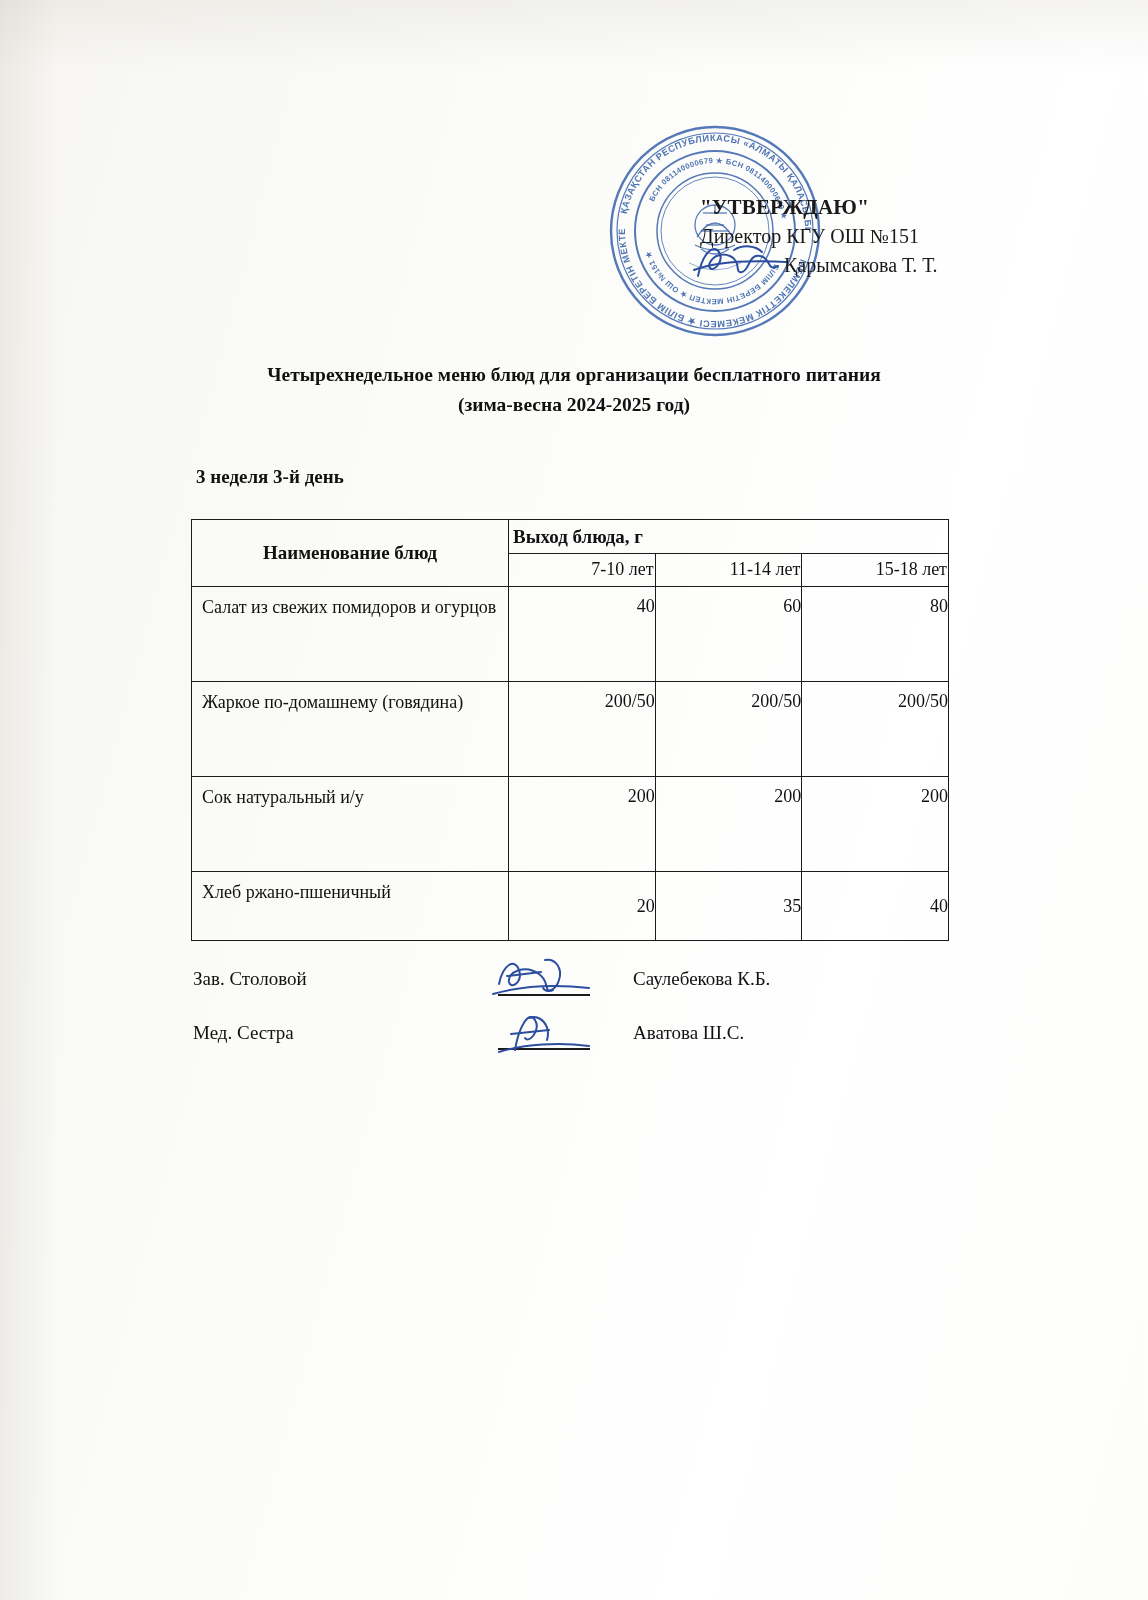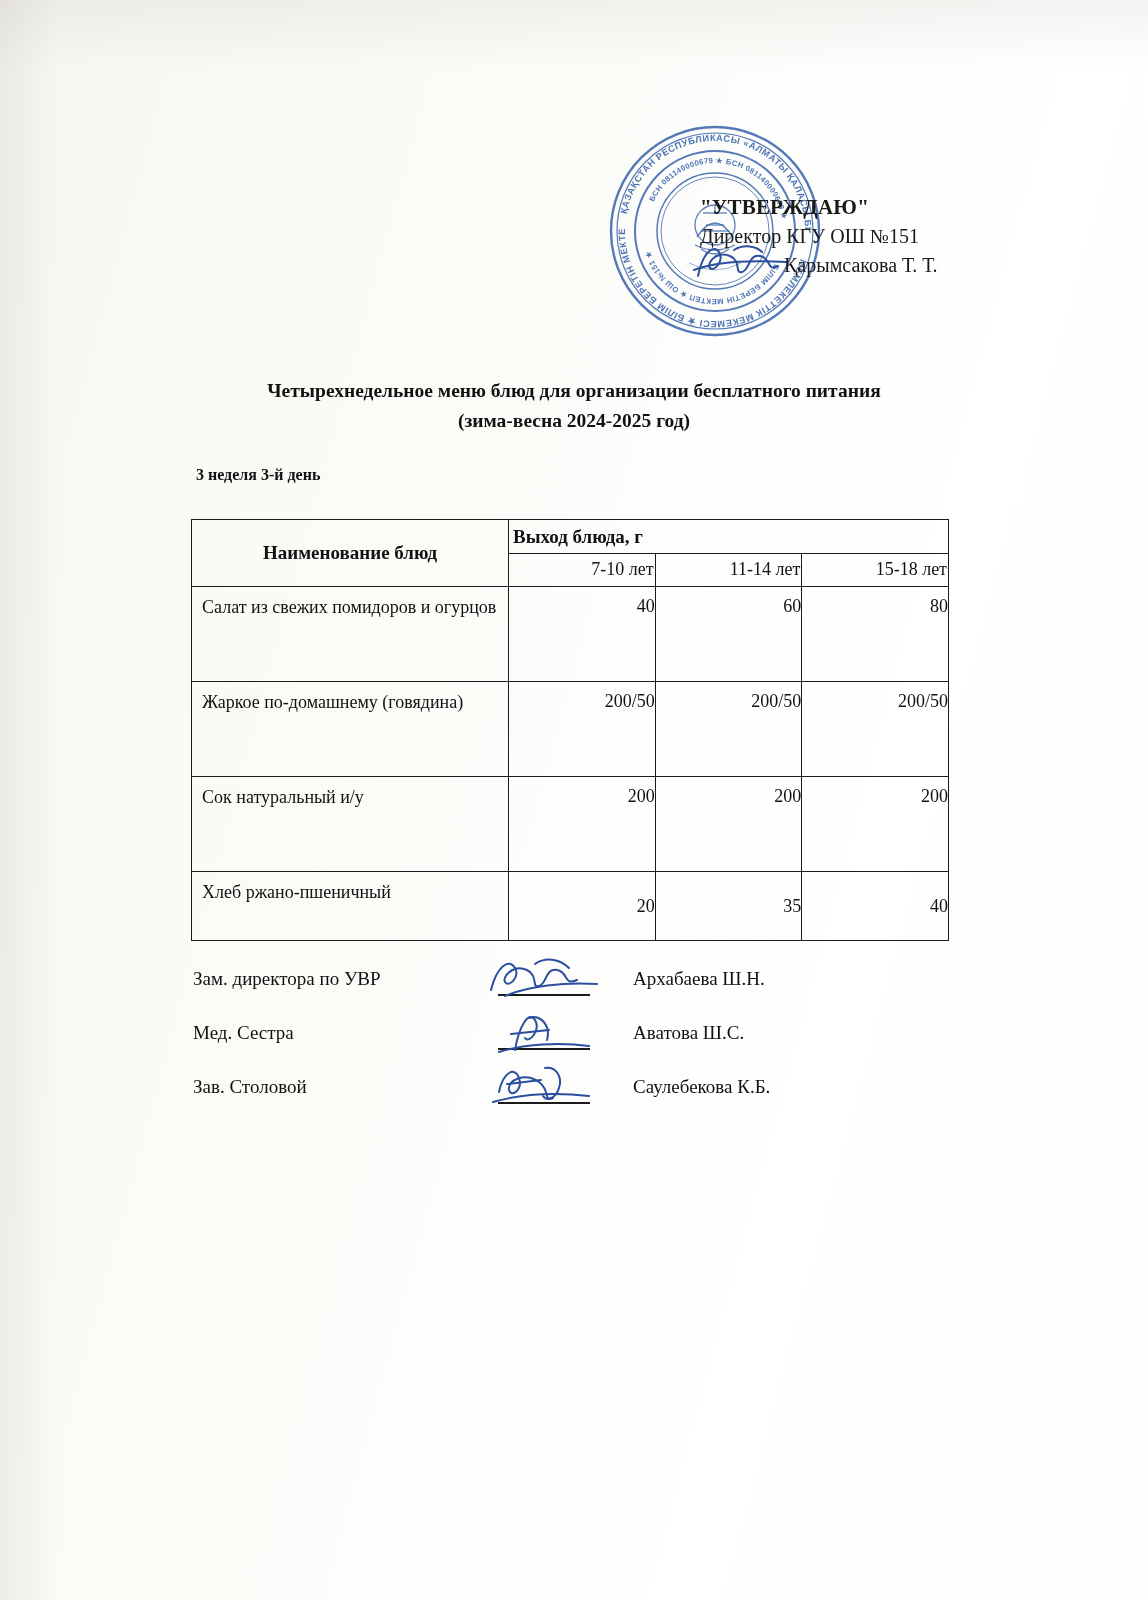--- a/index.html
+++ b/index.html
@@ -76,30 +76,29 @@
   .doc-title {
     position: absolute;
     top: 360px;
     left: 0;
     width: 1148px;
     text-align: center;
     font-weight: bold;
     font-size: 19.5px;
     line-height: 1.55;
     color: #111;
-    margin-top: 16px;
   }
   .doc-title div { white-space: nowrap; }
 
   .week-day {
     position: absolute;
     left: 196px;
     top: 466px;
     font-weight: bold;
-    font-size: 16px;
+    font-size: 19px;
   }
 
   
   .menu-table {
     position: absolute;
     left: 191px;
     top: 519px;
     width: 758px;
     border-collapse: collapse;
     table-layout: fixed;
@@ -294,51 +293,39 @@
         <td class="dish">Хлеб ржано-пшеничный</td>
         <td class="val">20</td>
         <td class="val">35</td>
         <td class="val">40</td>
       </tr>
     </tbody>
   </table>
 
   <div class="signatures">
     <div class="sig-row">
-      <span class="sig-role">Зам. директора по УВР</span>
+      <span class="sig-role">Зав. Столовой</span>
       <span class="sig-line"></span>
       <svg class="scribble" viewBox="0 0 130 56">
         <g fill="none" stroke="#2b4f9e" stroke-width="2" stroke-linecap="round">
-          <path d="M6,40 C12,16 24,8 30,18 C35,27 24,38 20,32 C17,27 28,14 42,20 C54,26 46,38 54,36 C62,34 60,18 72,20 C84,22 78,36 92,30"></path>
-          <path d="M20,46 C44,36 78,32 112,34"></path>
-          <path d="M50,14 C62,6 76,10 84,18"></path>
+          <path d="M14,34 C18,14 30,8 34,20 C38,32 26,40 24,32 C22,22 40,14 54,24 C66,33 58,44 68,40"></path>
+          <path d="M22,26 L56,22"></path>
+          <path d="M60,10 C70,8 78,18 74,30 C71,40 62,44 58,38"></path>
+          <path d="M8,44 C36,36 70,34 104,38"></path>
         </g>
       </svg>
-      <span class="sig-name">Архабаева Ш.Н.</span>
+      <span class="sig-name">Саулебекова К.Б.</span>
     </div>
     <div class="sig-row">
       <span class="sig-role">Мед. Сестра</span>
       <span class="sig-line"></span>
       <svg class="scribble" viewBox="0 0 130 56">
         <g fill="none" stroke="#2b4f9e" stroke-width="2" stroke-linecap="round">
           <path d="M30,46 C34,22 44,6 50,16 C56,26 44,40 40,34"></path>
           <path d="M44,14 C56,10 66,22 62,36"></path>
           <path d="M26,30 L64,26"></path>
           <path d="M14,48 C40,40 74,38 104,42"></path>
         </g>
       </svg>
       <span class="sig-name">Аватова Ш.С.</span>
     </div>
-    <div class="sig-row">
-      <span class="sig-role">Зав. Столовой</span>
-      <span class="sig-line"></span>
-      <svg class="scribble" viewBox="0 0 130 56">
-        <g fill="none" stroke="#2b4f9e" stroke-width="2" stroke-linecap="round">
-          <path d="M14,34 C18,14 30,8 34,20 C38,32 26,40 24,32 C22,22 40,14 54,24 C66,33 58,44 68,40"></path>
-          <path d="M22,26 L56,22"></path>
-          <path d="M60,10 C70,8 78,18 74,30 C71,40 62,44 58,38"></path>
-          <path d="M8,44 C36,36 70,34 104,38"></path>
-        </g>
-      </svg>
-      <span class="sig-name">Саулебекова К.Б.</span>
-    </div>
   </div>
 </div>
 
 </body></html>

